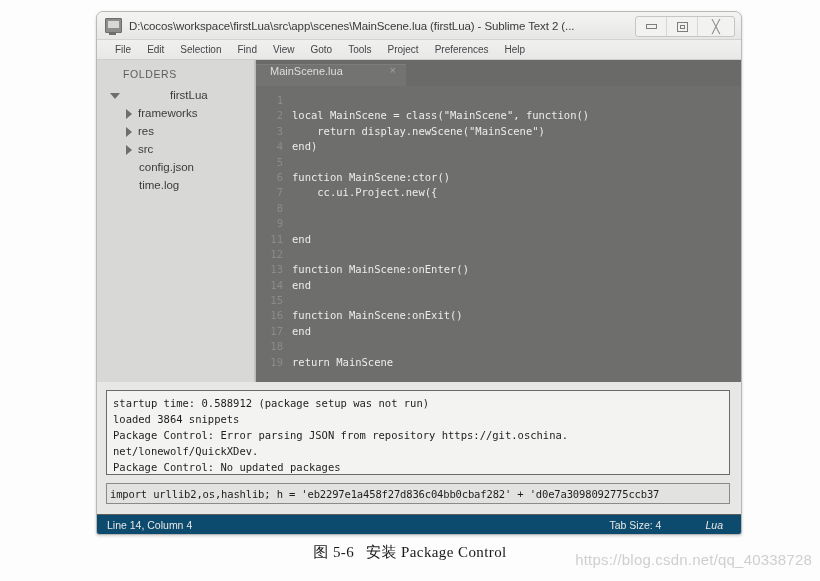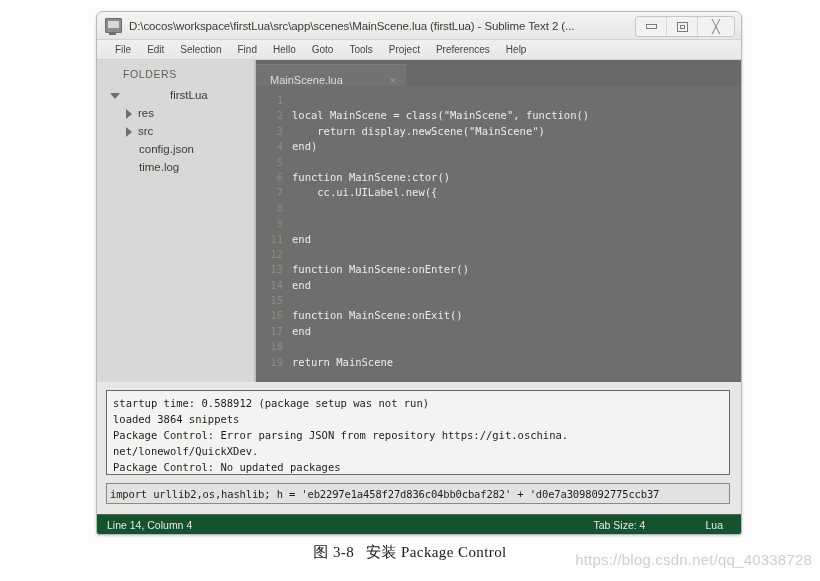--- a/index.html
+++ b/index.html
@@ -202,21 +202,21 @@
   .tabbar {
     height: 26px;
     background: #6a6a68;
     display: flex;
     align-items: flex-end;
   }
   .tab {
     height: 22px;
     background: #737371;
     display: flex;
-    align-items: flex-end;
+    align-items: flex-start;
     padding: 0 10px 0 14px;
     min-width: 150px;
     box-sizing: border-box;
     justify-content: space-between;
     border-top: 1px solid #7d7d7b;
   }
   .tab-name {
     font-size: 11px;
     color: #dedede;
     white-space: nowrap;
@@ -299,32 +299,32 @@
     background: #e7e7e5;
   }
 
   
   .statusbar {
     position: absolute;
     left: 0;
     bottom: 0;
     width: 100%;
     height: 20px;
-    background: #14532d;
+    background: #0c4a6e;
     display: flex;
     align-items: center;
     color: #e8e8e6;
     font-size: 10.5px;
     box-sizing: border-box;
     padding: 0 10px;
     border-top: 1px solid #5c5c5a;
   }
   .sb-left { flex: 1 1 auto; }
-  .sb-tab  { margin-right: 60px; }
-  .sb-lang { margin-right: 8px; }
+  .sb-tab  { margin-right: 44px; }
+  .sb-lang { margin-right: 8px; font-style: italic; }
 
   
   .caption {
     position: absolute;
     left: 0;
     top: 543px;
     width: 820px;
     text-align: center;
     font-family: "Liberation Serif", serif;
     font-size: 15px;
@@ -363,36 +363,40 @@
           <span class="gl-close">╳</span>
         </div>
       </div>
     </div>
 
     <div class="menubar">
       <div class="menu-item">File</div>
       <div class="menu-item">Edit</div>
       <div class="menu-item">Selection</div>
       <div class="menu-item">Find</div>
-      <div class="menu-item">Hello</div>
+      <div class="menu-item">View</div>
       <div class="menu-item">Goto</div>
       <div class="menu-item">Tools</div>
       <div class="menu-item">Project</div>
       <div class="menu-item">Preferences</div>
       <div class="menu-item">Help</div>
     </div>
 
     <div class="body-row">
 
       <div class="sidebar">
         <div class="folders-label">FOLDERS</div>
 
         <div class="tree-row lvl1">
           <span class="tri tri-down"></span>
           <span class="tree-label">firstLua</span>
+        </div>
+        <div class="tree-row lvl2">
+          <span class="tri tri-right"></span>
+          <span class="tree-label">frameworks</span>
         </div>
         <div class="tree-row lvl2">
           <span class="tri tri-right"></span>
           <span class="tree-label">res</span>
         </div>
         <div class="tree-row lvl2">
           <span class="tri tri-right"></span>
           <span class="tree-label">src</span>
         </div>
         <div class="tree-row lvl2-nopad">
@@ -413,21 +417,21 @@
           </div>
         </div>
 
         <div class="code-area">
           <div class="code-line"><span class="lineno">1</span><span class="code-text"></span></div>
           <div class="code-line"><span class="lineno">2</span><span class="code-text">local MainScene = class("MainScene", function()</span></div>
           <div class="code-line"><span class="lineno">3</span><span class="code-text">    return display.newScene("MainScene")</span></div>
           <div class="code-line"><span class="lineno">4</span><span class="code-text">end)</span></div>
           <div class="code-line"><span class="lineno">5</span><span class="code-text"></span></div>
           <div class="code-line"><span class="lineno">6</span><span class="code-text">function MainScene:ctor()</span></div>
-          <div class="code-line"><span class="lineno">7</span><span class="code-text">    cc.ui.UILabel.new({</span></div>
+          <div class="code-line"><span class="lineno">7</span><span class="code-text">    cc.ui.Project.new({</span></div>
           <div class="code-line"><span class="lineno">8</span></div>
           <div class="code-line"><span class="lineno">9</span></div>
           <div class="code-line"><span class="lineno">11</span><span class="code-text">end</span></div>
           <div class="code-line"><span class="lineno">12</span><span class="code-text"></span></div>
           <div class="code-line"><span class="lineno">13</span><span class="code-text">function MainScene:onEnter()</span></div>
           <div class="code-line"><span class="lineno">14</span><span class="code-text">end</span></div>
           <div class="code-line"><span class="lineno">15</span><span class="code-text"></span></div>
           <div class="code-line"><span class="lineno">16</span><span class="code-text">function MainScene:onExit()</span></div>
           <div class="code-line"><span class="lineno">17</span><span class="code-text">end</span></div>
           <div class="code-line"><span class="lineno">18</span><span class="code-text"></span></div>
@@ -452,18 +456,18 @@
 
     <div class="statusbar">
       <span class="sb-left">Line 14, Column 4</span>
       <span class="sb-tab">Tab Size: 4</span>
       <span class="sb-lang">Lua</span>
     </div>
 
   </div>
 
   <div class="caption">
-    <span class="fig-no">图 3-8</span><span>安装 Package Control</span>
+    <span class="fig-no">图 5-6</span><span>安装 Package Control</span>
   </div>
 
   <div class="watermark">https://blog.csdn.net/qq_40338728</div>
 
 </div>
 
 </body></html>

